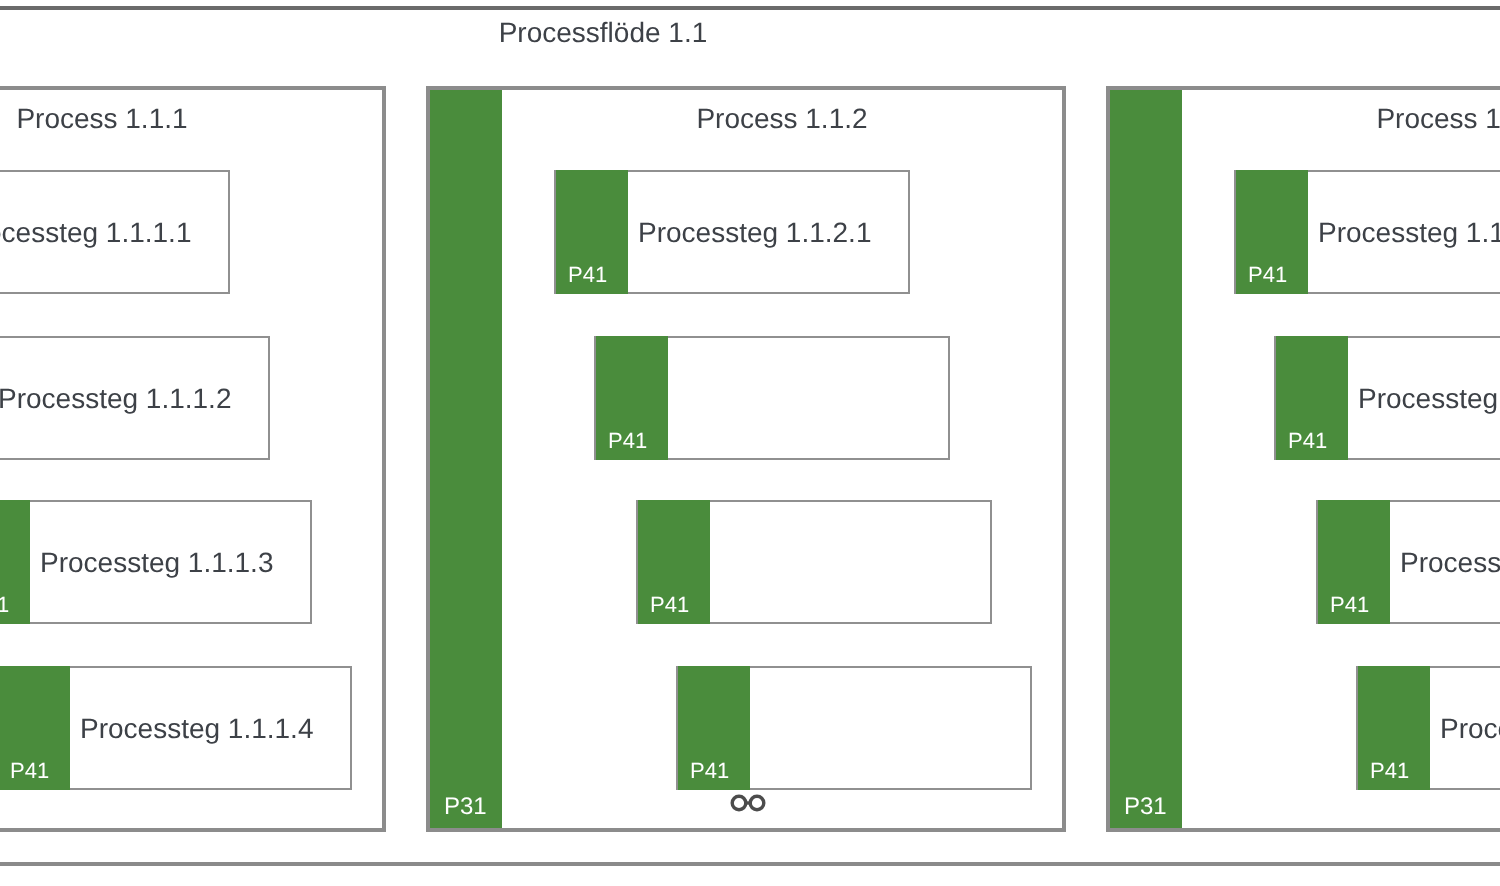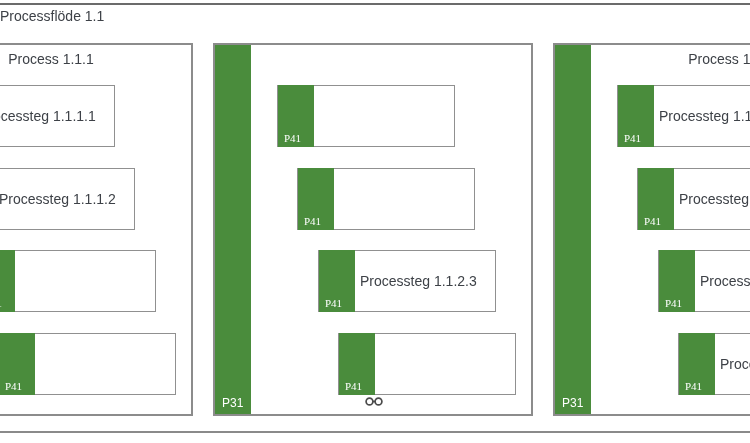--- a/index.html
+++ b/index.html
@@ -17,21 +17,21 @@
     overflow:hidden;
     background:#ffffff;
     font-family:"Liberation Sans","DejaVu Sans",sans-serif;
     color:var(--text);
   }
   .outer-line{position:absolute;left:-5px;width:760px;height:2px;background:var(--outer-line);}
   .outer-line.top{top:3px;}
   .outer-line.bottom{top:431px;background:#8a8a8a;}
   .diagram-title{
     position:absolute;top:8px;left:0;width:603px;
-    text-align:left;font-size:14px;color:var(--text);
+    text-align:center;font-size:14px;color:var(--text);
   }
   .panel{
     position:absolute;top:43px;width:320px;height:373px;
     border:2px solid var(--panel-border);background:#ffffff;
   }
   .panel-title{
     position:absolute;top:6px;left:36px;right:0;
     text-align:center;font-size:14px;white-space:nowrap;color:var(--text);
   }
   .pbar{
@@ -42,21 +42,20 @@
     position:absolute;left:7px;bottom:4px;
     font-size:12px;color:var(--badge-text);margin-top:16px;
   }
   .step{
     position:absolute;width:178px;height:62px;
     border:1px solid var(--step-border);background:#ffffff;
   }
   .badge{
     position:absolute;left:0;top:-1px;bottom:-1px;width:36px;
     background:var(--green);
-    font-family:Liberation Serif, serif;
   }
   .badge-label{
     position:absolute;left:6px;bottom:3px;
     font-size:11px;color:var(--badge-text);
   }
   .step-label{
     position:absolute;left:41px;top:50%;transform:translateY(-50%);
     font-size:14px;white-space:nowrap;color:var(--text);
   }
   
@@ -84,47 +83,50 @@
     <div class="step-label">Processteg 1.1.1.1</div>
   </div>
   <div class="step s1">
 
     <div class="step-label">Processteg 1.1.1.2</div>
   </div>
   <div class="step s2">
     <div class="badge">
         <span class="badge-label">P41</span>
       </div>
+    <div class="step-label">Processteg 1.1.1.3</div>
   </div>
   <div class="step s3">
     <div class="badge">
         <span class="badge-label">P41</span>
       </div>
+    <div class="step-label">Processteg 1.1.1.4</div>
   </div>
 </div>
 
 <div class="panel p2">
   <div class="pbar">
       <span class="pbar-label">P31</span>
     </div>
+  <div class="panel-title">Process 1.1.2</div>
   <div class="step s0">
     <div class="badge">
         <span class="badge-label">P41</span>
       </div>
+    <div class="step-label">Processteg 1.1.2.1</div>
   </div>
   <div class="step s1">
     <div class="badge">
         <span class="badge-label">P41</span>
       </div>
   </div>
   <div class="step s2">
     <div class="badge">
         <span class="badge-label">P41</span>
       </div>
-    <div class="step-label">Processteg 1.1.2.3</div>
   </div>
   <div class="step s3">
     <div class="badge">
         <span class="badge-label">P41</span>
       </div>
   </div>
   <svg class="link-icon" viewBox="0 0 22 13">
     <circle cx="6.5" cy="6.5" r="3.4" fill="none" stroke="#4c4c4c" stroke-width="1.7"></circle>
     <circle cx="15.5" cy="6.5" r="3.4" fill="none" stroke="#4c4c4c" stroke-width="1.7"></circle>
     <line x1="9" y1="6.5" x2="13" y2="6.5" stroke="#4c4c4c" stroke-width="1.7"></line>

